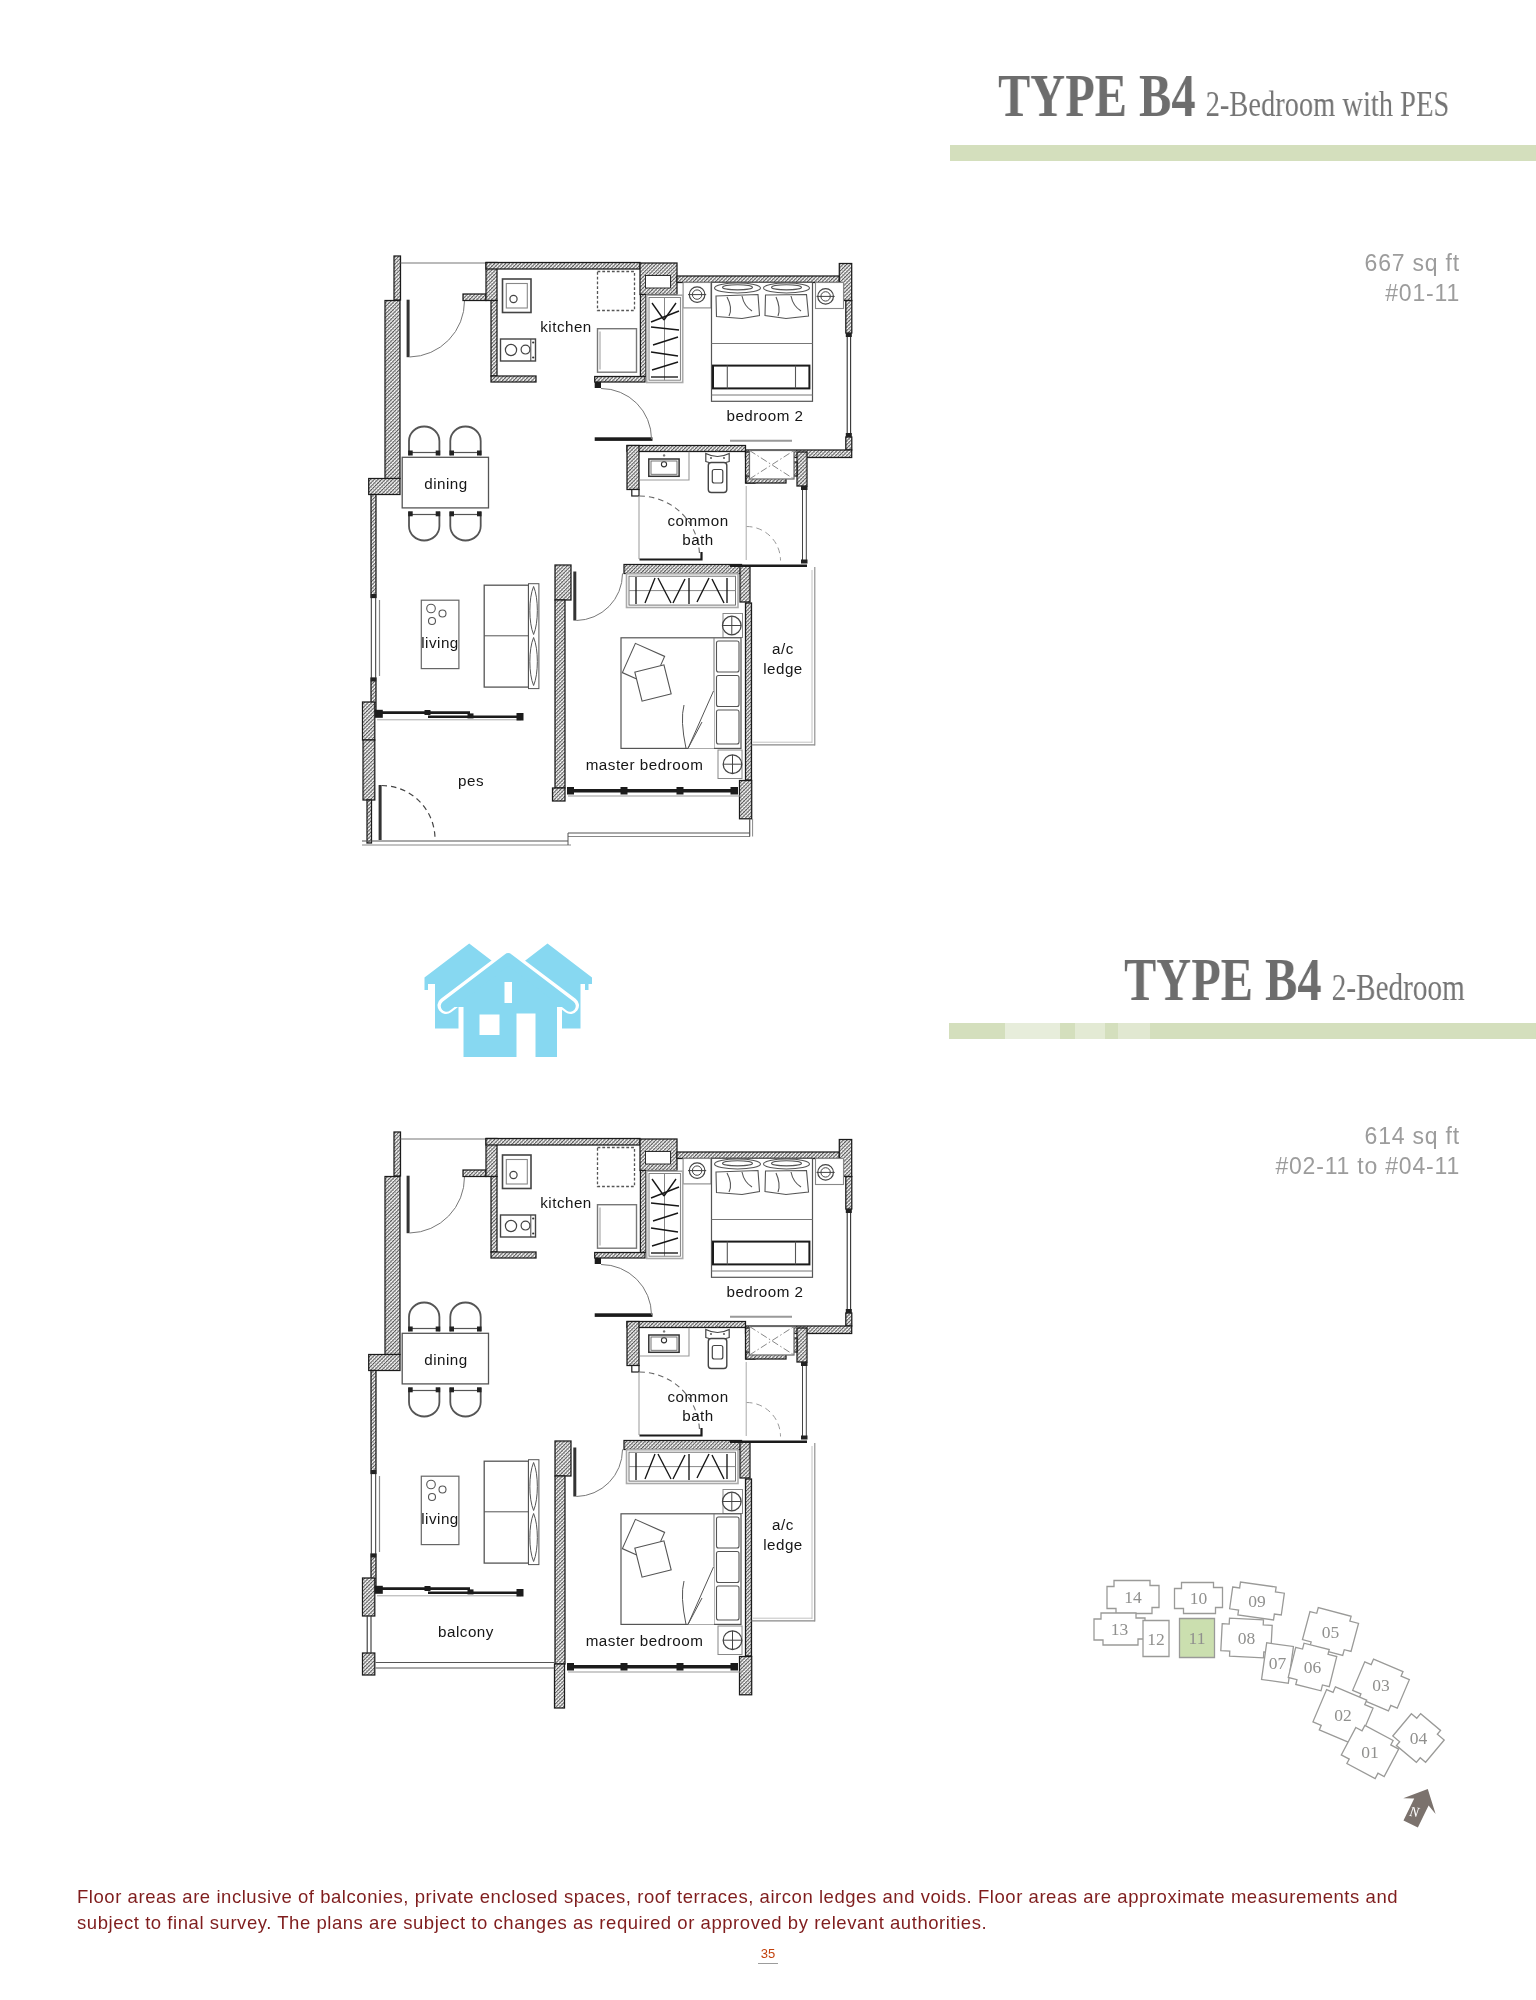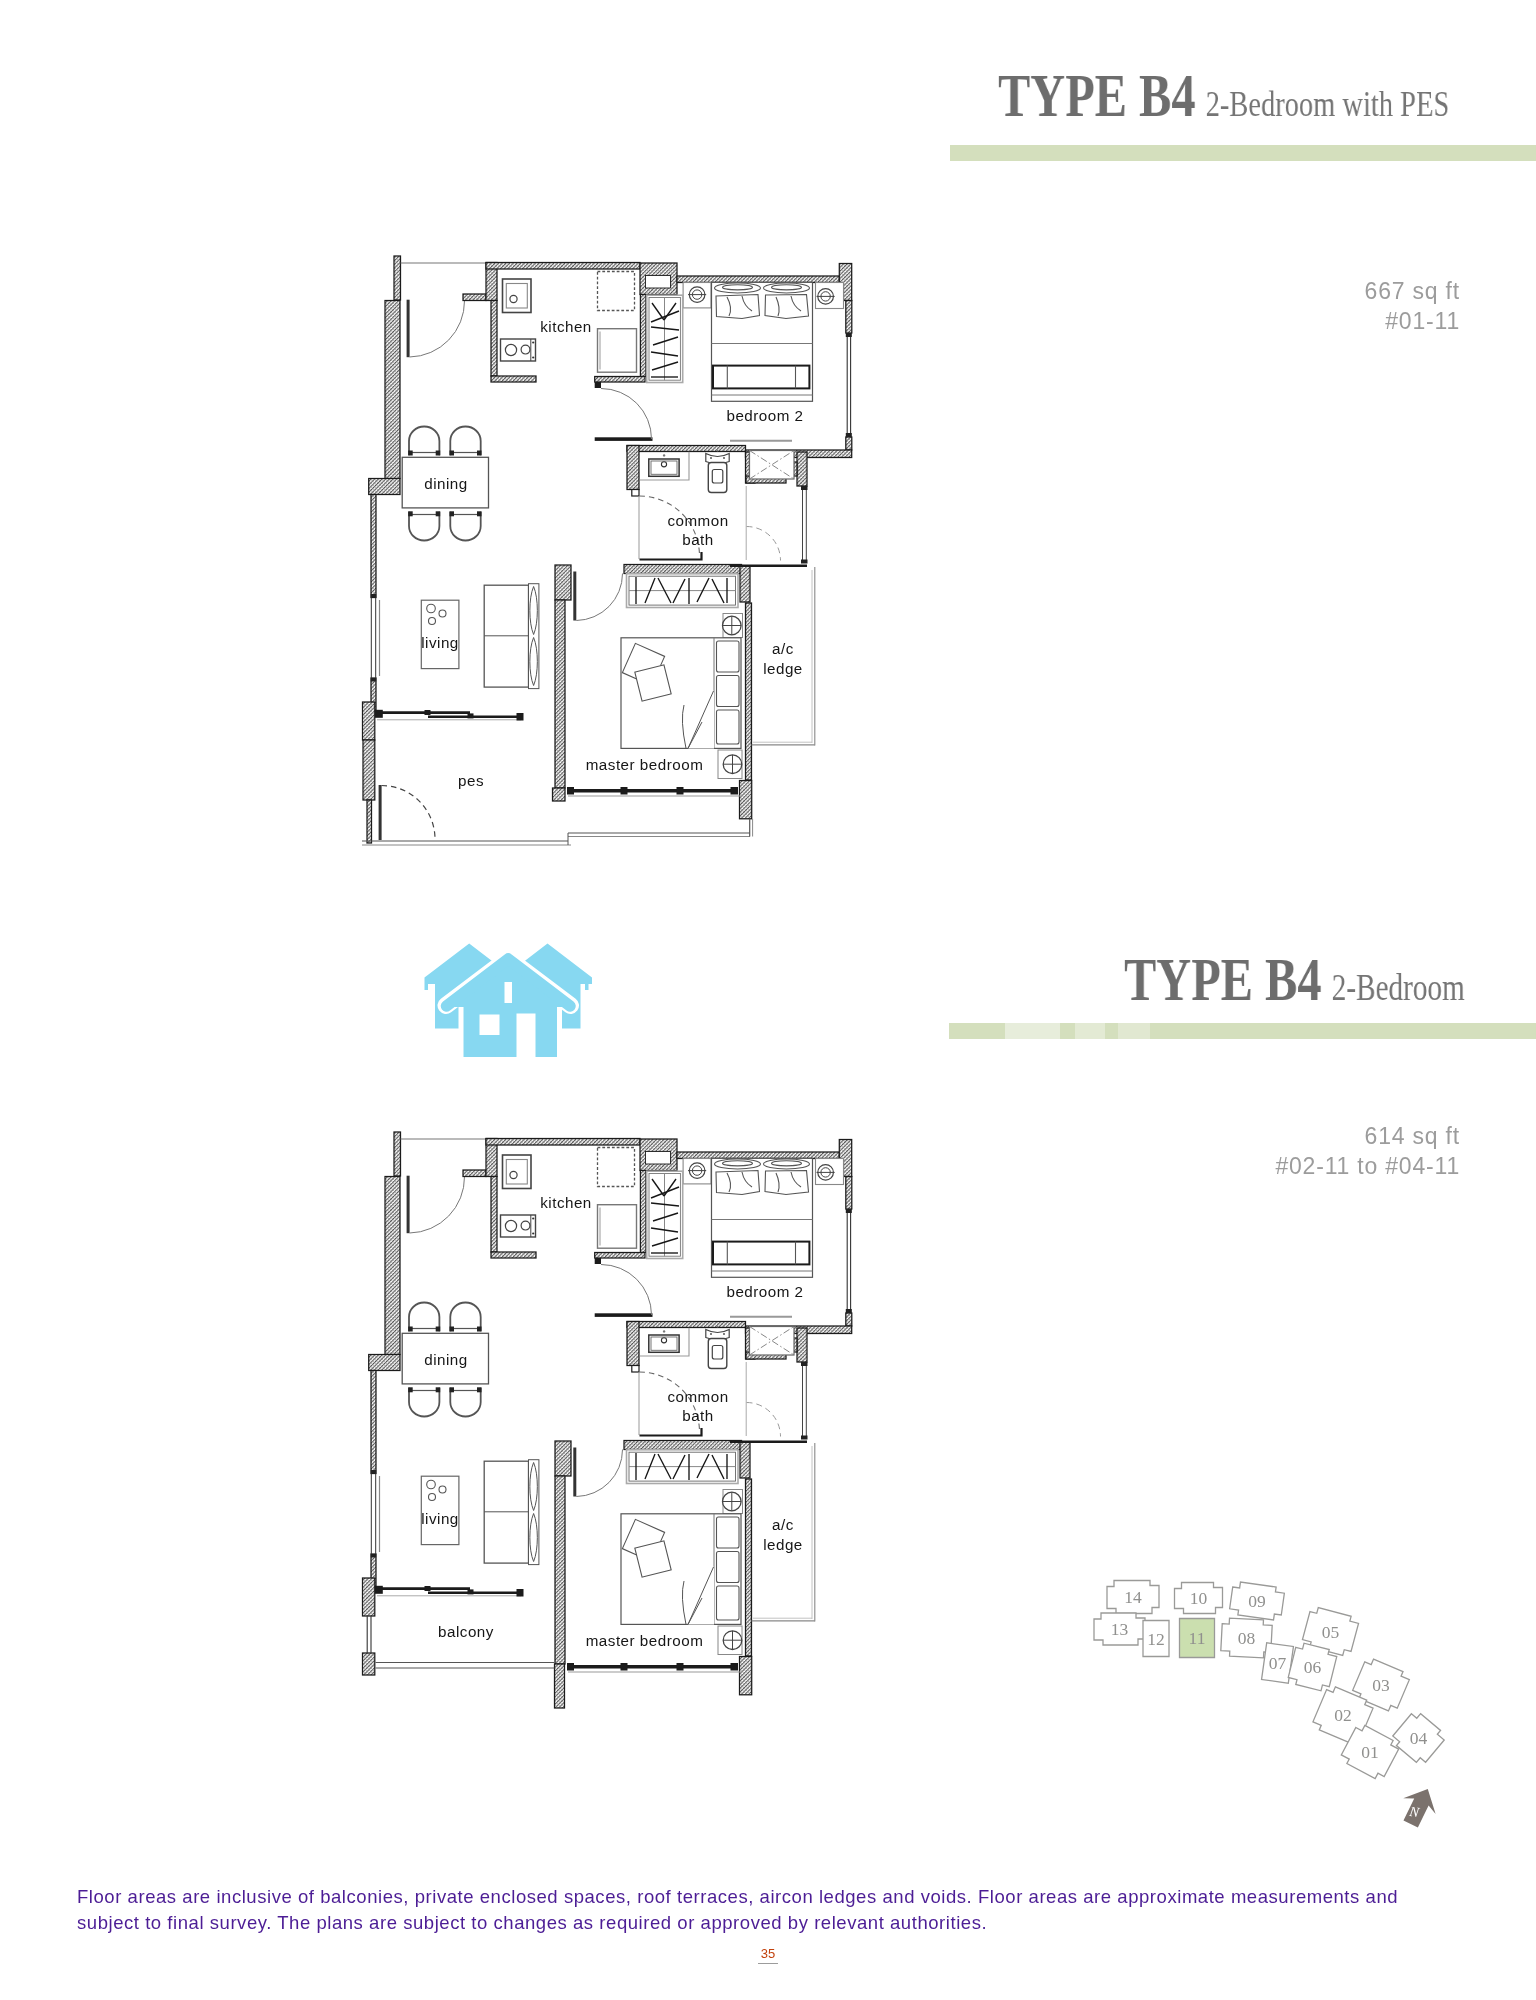--- a/index.html
+++ b/index.html
@@ -2,33 +2,33 @@
 <html><head>
 <meta charset="utf-8">
 <style>
 html,body{margin:0;padding:0;background:#fff;}
 div,svg{will-change:transform;}
 #page{position:relative;opacity:0.999;width:1536px;height:1995px;overflow:hidden;background:#fff;font-family:"Liberation Sans",sans-serif;}
 .bigtitle{position:absolute;white-space:nowrap;font-family:"Liberation Serif",serif;color:#6d6d6d;font-weight:700;transform:scaleX(0.78);transform-origin:0 0;}
 .bigtitle .sub{font-weight:400;color:#757575;}
 .greenbar{position:absolute;background:#d4dfbd;height:16px;}
 .sqft{position:absolute;text-align:right;color:#9c9c9c;font-size:23px;line-height:29.5px;letter-spacing:0.8px;}
-.footer{position:absolute;left:77px;top:1884px;color:#4c1d95;font-size:18.5px;line-height:25.8px;letter-spacing:0.55px;}
+.footer{position:absolute;left:77px;top:1884px;color:#7f1d1d;font-size:18.5px;line-height:25.8px;letter-spacing:0.55px;}
 .pagenum{position:absolute;top:1946px;left:748px;width:40px;text-align:center;color:#c2410c;font-size:13px;}
 .pagenum span{border-bottom:1px solid #9c9c9c;padding:0 3px 2px 3px;}
 </style>
 </head>
 <body>
 <div id="page">
 
 <div class="bigtitle" style="left:998px;top:64px;font-size:62px;line-height:62px;">TYPE B4<span class="sub" style="font-size:36.5px;margin-left:13px;">2-Bedroom with PES</span></div>
 
 <div class="greenbar" style="left:950px;top:145px;width:586px;"></div>
 
-<div class="sqft" style="left:1200px;top:249px;width:260px;margin-top:28px;">667 sq ft<br>#01-11</div>
+<div class="sqft" style="left:1200px;top:249px;width:260px;">667 sq ft<br>#01-11</div>
 
 <div class="bigtitle" style="left:1124px;top:948px;font-size:62px;line-height:62px;">TYPE B4<span class="sub" style="font-size:37.5px;margin-left:13px;">2-Bedroom</span></div>
 
 <div class="greenbar" style="left:949px;top:1023px;width:587px;"></div>
 
 <div style="position:absolute;left:1005px;top:1023px;width:55px;height:16px;background:rgba(255,255,255,0.45);"></div>
 <div style="position:absolute;left:1075px;top:1023px;width:30px;height:16px;background:rgba(255,255,255,0.35);"></div>
 <div style="position:absolute;left:1118px;top:1023px;width:32px;height:16px;background:rgba(255,255,255,0.3);"></div>
 
 <div class="sqft" style="left:1200px;top:1122px;width:260px;">614 sq ft<br>#02-11 to #04-11</div>

